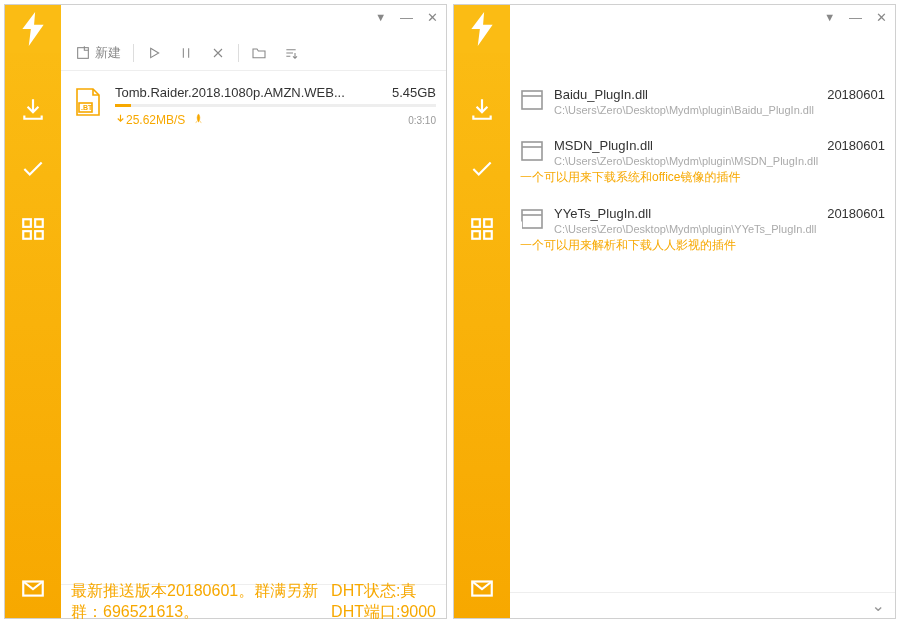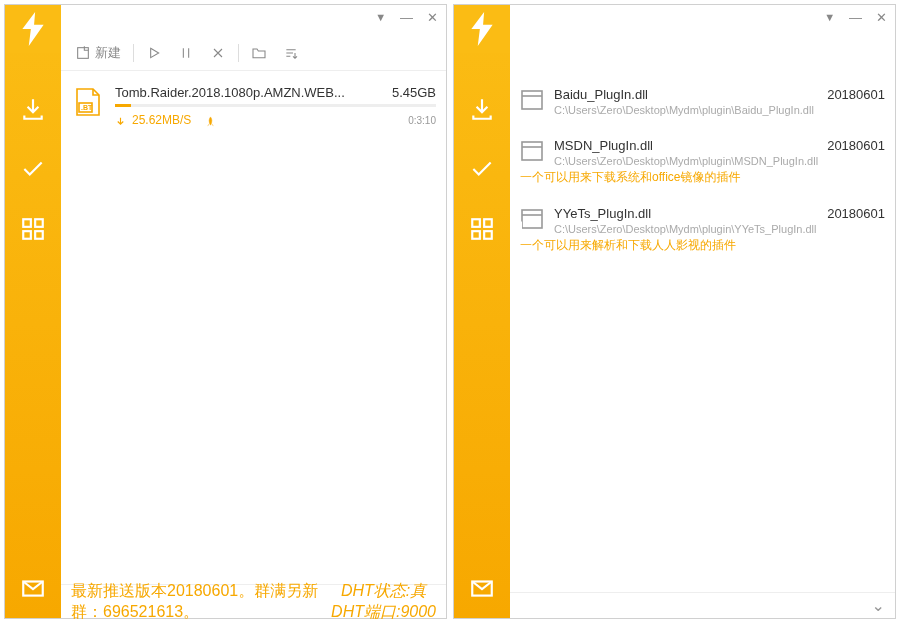--- a/index.html
+++ b/index.html
@@ -24,26 +24,26 @@
     .dl-item { display: flex; gap: 10px; padding: 6px 0; }
     .bt-icon { flex-shrink: 0; width: 34px; height: 34px; }
     .bt-icon rect { fill: none; stroke: #f7a800; stroke-width: 1.6; }
     .bt-text { font-size: 7px; fill: #f7a800; font-weight: bold; }
     .dl-main { flex: 1; min-width: 0; }
     .dl-row1 { display: flex; justify-content: space-between; align-items: center; font-size: 13px; color: #333; margin-bottom: 4px; }
     .dl-name { white-space: nowrap; overflow: hidden; text-overflow: ellipsis; flex: 1; margin-right: 8px; }
     .progress { height: 3px; background: #eee; margin-bottom: 6px; position: relative; }
     .progress-fill { height: 100%; background: #f7a800; width: 5%; }
     .dl-row2 { display: flex; justify-content: space-between; align-items: center; font-size: 12px; color: #f7a800; }
-    .dl-speed { display: flex; align-items: flex-end; gap: 6px; }
+    .dl-speed { display: flex; align-items: flex-start; }
     .dl-speed svg { width: 11px; height: 11px; }
     .dl-time { color: #999; font-size: 10px; }
     .statusbar { height: 34px; border-top: 1px solid #eee; display: flex; justify-content: space-between; align-items: center; padding: 0 10px; font-size: 16px; color: #f7a800; }
     .status-left { line-height: 1.3; }
-    .status-right { text-align: center; line-height: 1.3; font-style: italic; }
+    .status-right { text-align: left; line-height: 1.3; }
     .plugin-item { display: flex; gap: 10px; padding: 8px 0 12px 0; }
     .plugin-icon { flex-shrink: 0; width: 24px; height: 22px; margin-top: 2px; }
     .plugin-main { flex: 1; min-width: 0; }
     .plugin-row1 { display: flex; justify-content: space-between; font-size: 13px; color: #333; }
     .plugin-path { font-size: 11px; color: #aaa; margin: 2px 0; white-space: nowrap; overflow: hidden; text-overflow: ellipsis; }
     .plugin-desc { font-size: 12px; color: #f7a800; margin-left: -34px; }
     .win2-status { height: 26px; border-top: 1px solid #eee; display: flex; justify-content: flex-end; align-items: center; padding: 0 10px; }
     .chev { color: #999; cursor: pointer; }
   </style>
 </head>

